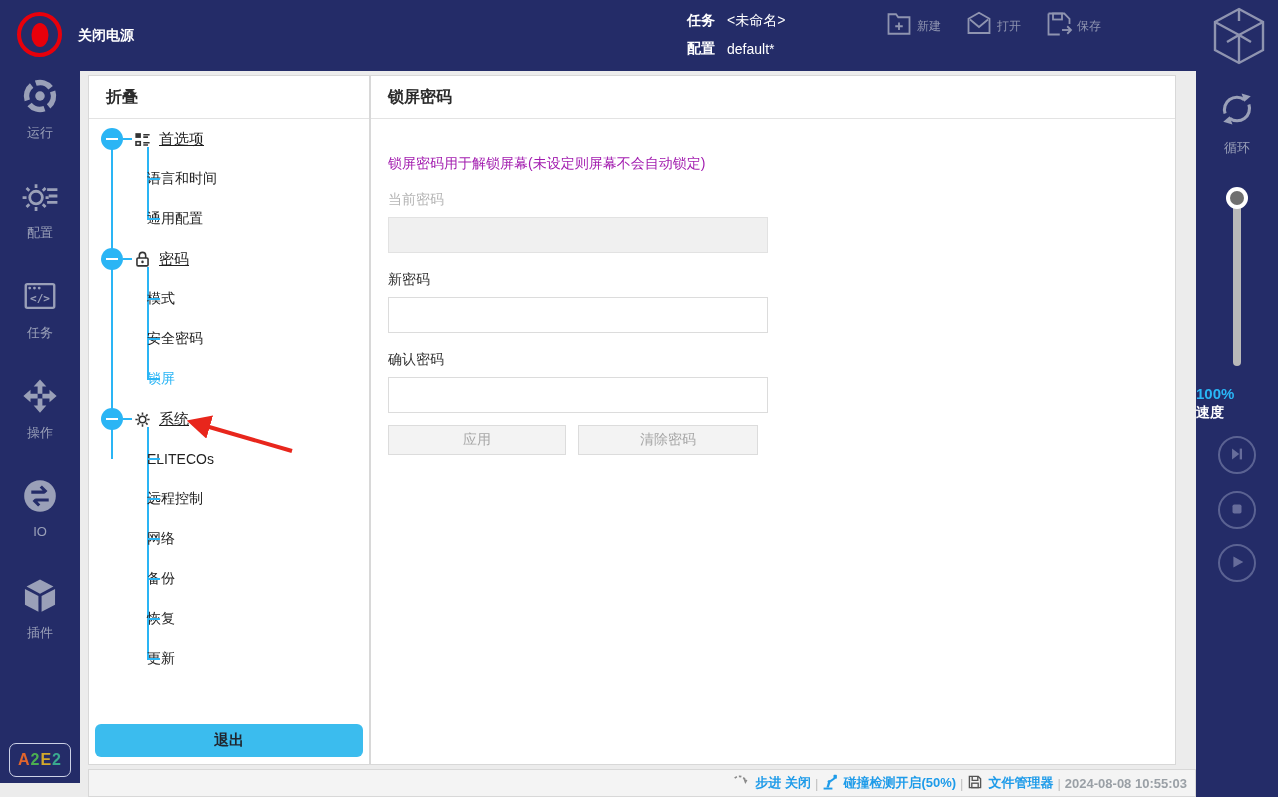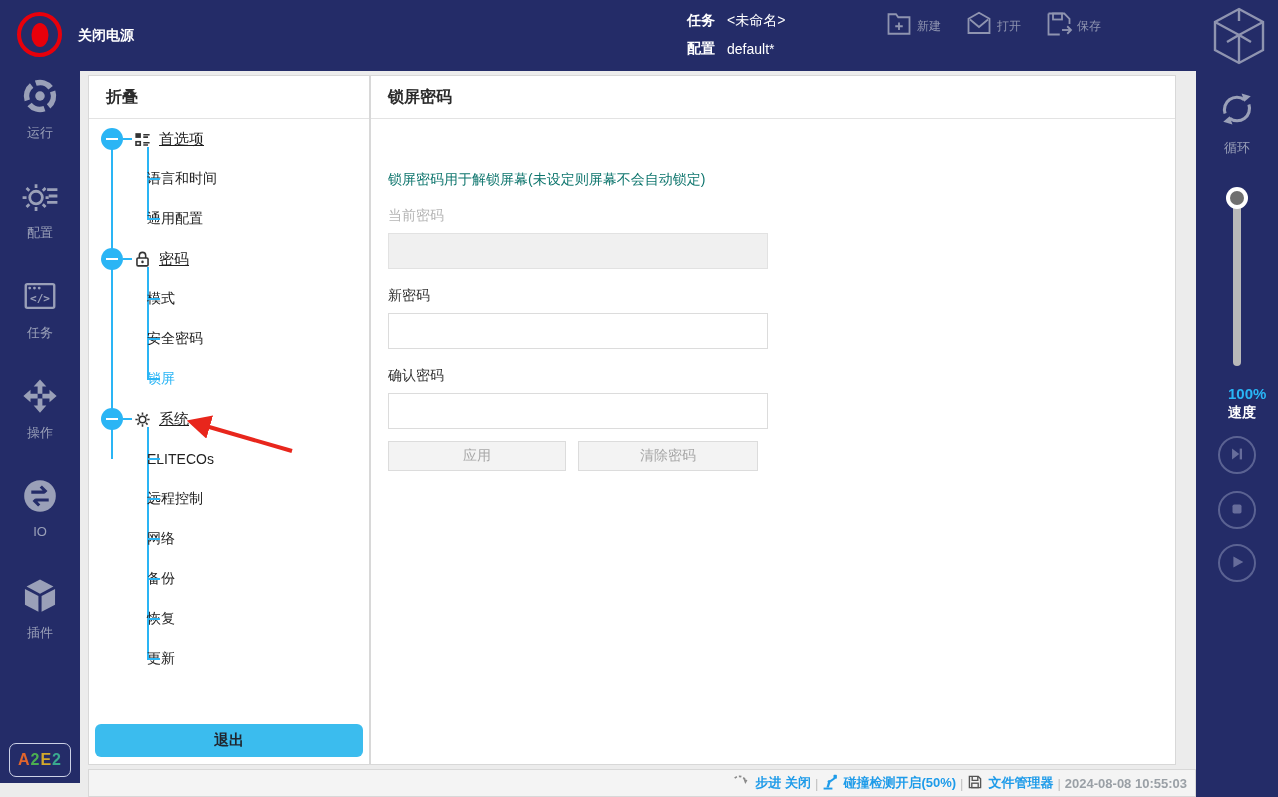--- a/index.html
+++ b/index.html
@@ -22,21 +22,21 @@
   .brand { position:absolute; left:1212px; top:6px; width:54px; height:60px; color:#8f94b0; }
 
   
   .leftbar { position:absolute; left:0; top:57px; width:80px; height:726px; background:#242c68; }
   .nav-item { position:absolute; left:0; width:80px; height:76px; display:flex; flex-direction:column; align-items:center; gap:5px; color:#9aa0b8; cursor:pointer; }
   .nav-item svg { width:38px; height:38px; }
   .nav-label { font-size:13px; }
   .badge { position:absolute; left:9px; top:686px; width:62px; height:34px; border:1px solid #cdd2e6; border-radius:7px; display:flex; align-items:center; justify-content:center; font-size:16px; font-weight:bold; letter-spacing:1px; cursor:pointer; }
 
   
-  .rightbar { position:absolute; left:1196px; top:71px; width:82px; height:726px; background:#242c68;padding-left:32px; }
+  .rightbar { position:absolute; left:1196px; top:71px; width:82px; height:726px; background:#242c68; }
   .loop { position:absolute; top:16px; left:0; width:82px; display:flex; flex-direction:column; align-items:center; gap:4px; color:#9aa0b8; cursor:pointer; }
   .loop svg { width:44px; height:44px; }
   .loop-label { font-size:13px; }
   .slider-track { position:absolute; left:37px; top:127px; width:8px; height:168px; background:#b9b9b9; border-radius:4px; }
   .slider-knob { position:absolute; left:30px; top:116px; width:22px; height:22px; background:#fff; border-radius:50%; cursor:pointer; }
   .slider-knob::after { content:''; position:absolute; left:4px; top:4px; width:14px; height:14px; background:#6f6f6f; border-radius:50%; }
   .speed { position:absolute; top:314px; width:82px; text-align:left; }
   .speed-value { color:#29b6f6; font-weight:bold; font-size:15px; }
   .speed-label { color:#fff; font-size:14px; font-weight:bold; margin-top:2px; }
   .pb { position:absolute; left:22px; width:38px; height:38px; border:2px solid rgba(158,164,197,.45); border-radius:50%; color:rgba(158,164,197,.55); display:flex; align-items:center; justify-content:center; cursor:pointer; background:transparent; }
@@ -58,21 +58,21 @@
   .t-children { position:relative; margin-left:46px; }
   .t-children::before { content:''; position:absolute; left:0; top:-12px; bottom:20px; width:2px; background:#2ab5f5; }
   .t-child { position:relative; height:40px; display:flex; align-items:center; font-size:14px; color:#232323; cursor:pointer; }
   .t-child::before { content:''; position:absolute; left:0; top:19px; width:13px; height:2px; background:#2ab5f5; }
   .t-child.selected { color:#2ab5f5; }
   .exit-btn { position:absolute; left:6px; right:6px; bottom:7px; height:33px; background:#3bbcee; border:none; border-radius:6px; font-size:15px; font-weight:bold; color:#20262e; cursor:pointer; font-family:inherit; }
 
   
   .main-panel { position:absolute; left:370px; top:75px; width:806px; height:690px; background:#fff; border:1px solid #d8d8d8; }
   .main-body { padding:0 17px; }
-  .desc { margin-top:52px; font-size:14px; color:#0f766e; }
+  .desc { margin-top:36px; font-size:14px; color:#a21caf; }
   .field-label { margin-top:18px; font-size:14px; color:#333; height:17px; }
   .field-label.dim { color:#b5b5b5; }
   .pw-input { display:block; margin-top:9px; width:380px; height:36px; border:1px solid #dcdcdc; background:#fff; font-size:14px; padding:0 8px; font-family:inherit; }
   .pw-input.disabled { background:#f0f0f0; border-color:#e2e2e2; }
   .btn-row { margin-top:12px; display:flex; gap:12px; }
   .gray-btn { width:178px; height:30px; background:#f3f3f3; border:1px solid #dcdcdc; color:#a7a7a7; font-size:14px; font-family:inherit; cursor:pointer; }
   .gray-btn.wide { width:180px; }
 
   
   .statusbar { position:absolute; left:88px; top:769px; width:1108px; height:28px; background:#f4f4f4; border:1px solid #d8d8d8; display:flex; align-items:center; justify-content:flex-end; padding-right:8px; gap:4px; font-size:13px; font-weight:bold; }

